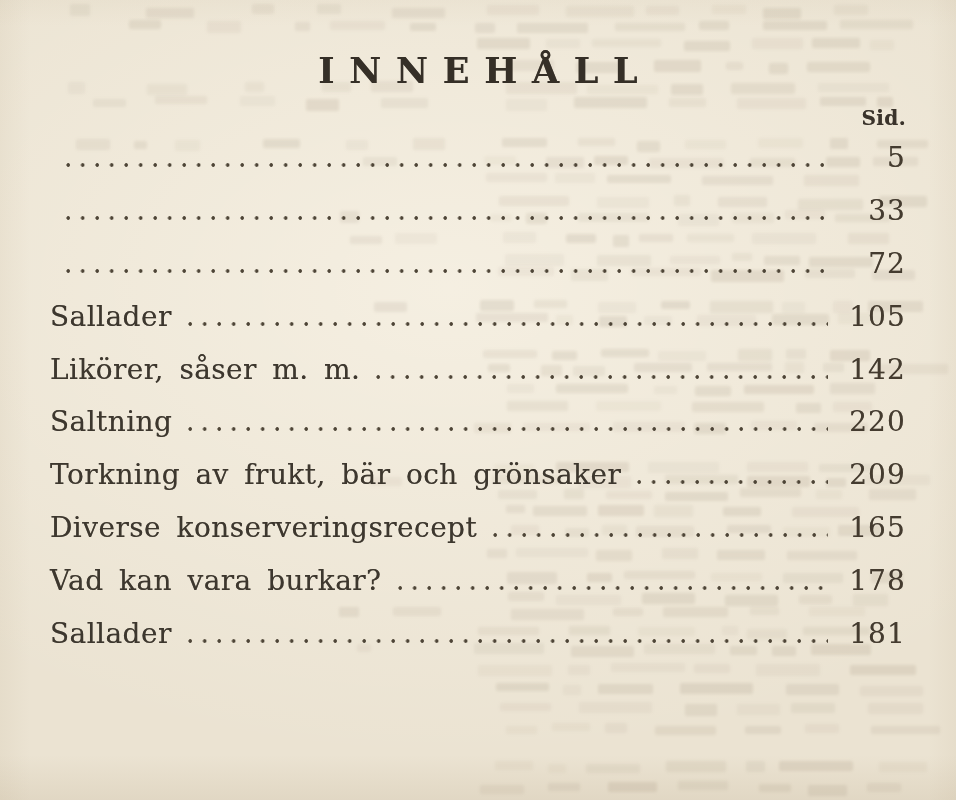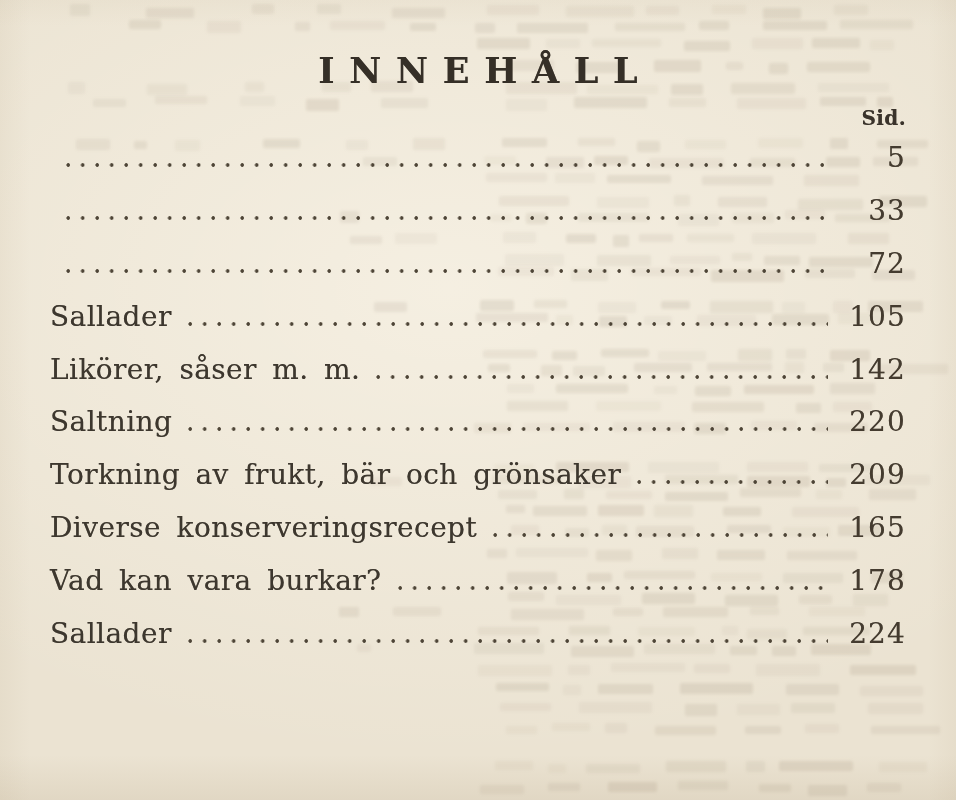--- a/index.html
+++ b/index.html
@@ -396,17 +396,17 @@
 
   <div class="toc-row">
     <span class="toc-label">Vad kan vara burkar?</span>
     <span class="toc-leader"></span>
     <span class="toc-page">178</span>
   </div>
 
   <div class="toc-row">
     <span class="toc-label">Sallader</span>
     <span class="toc-leader"></span>
-    <span class="toc-page">224</span>
+    <span class="toc-page">181</span>
   </div>
 </div>
   </div>
 </div>
 
 </body></html>

